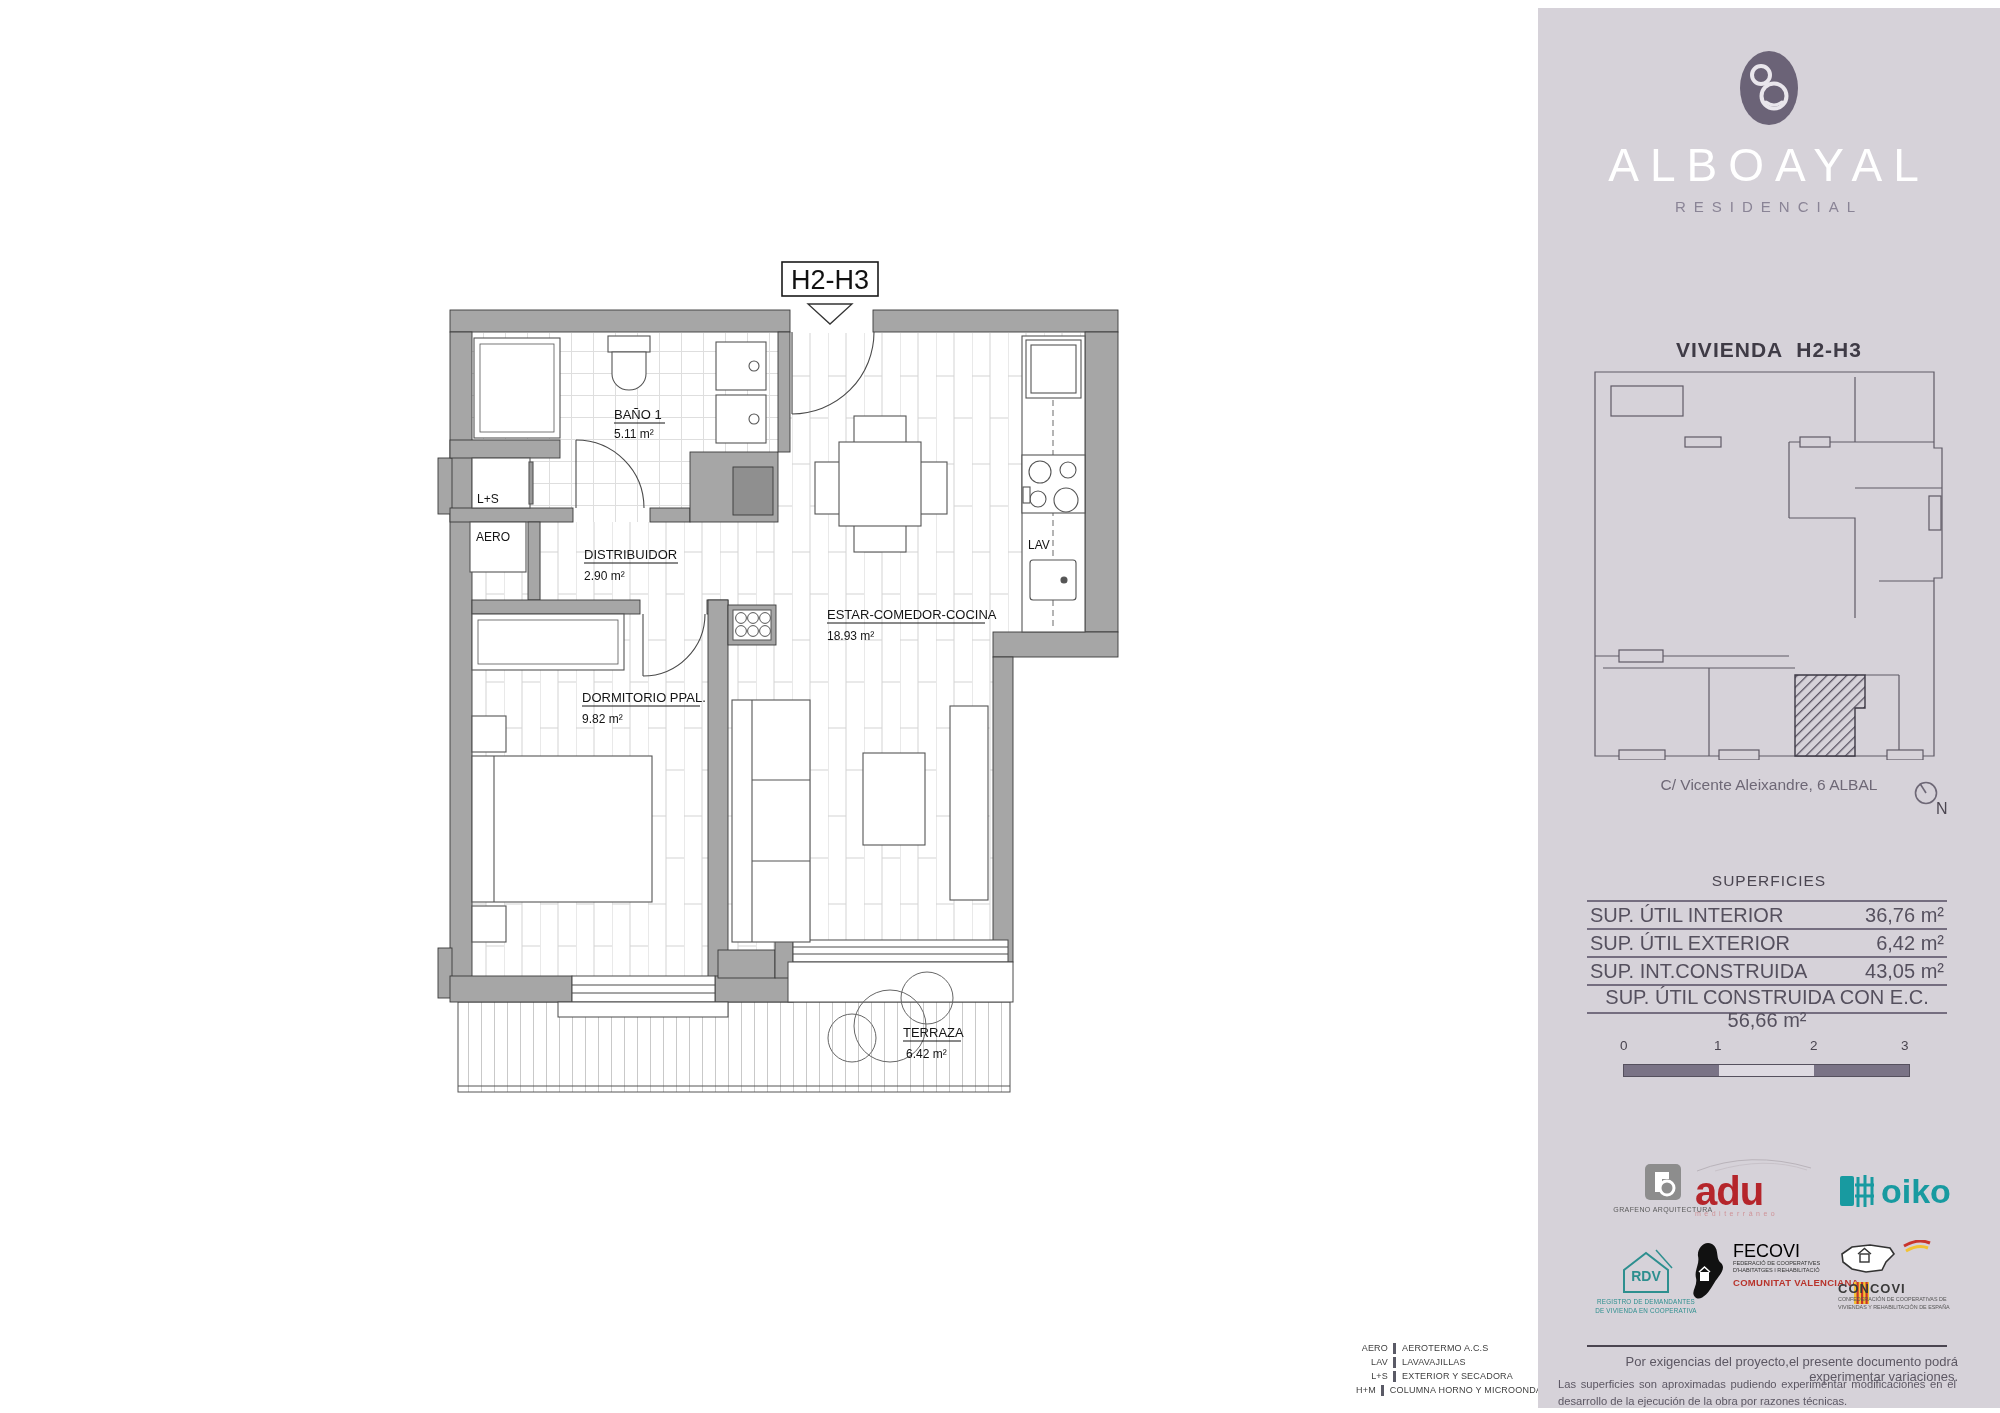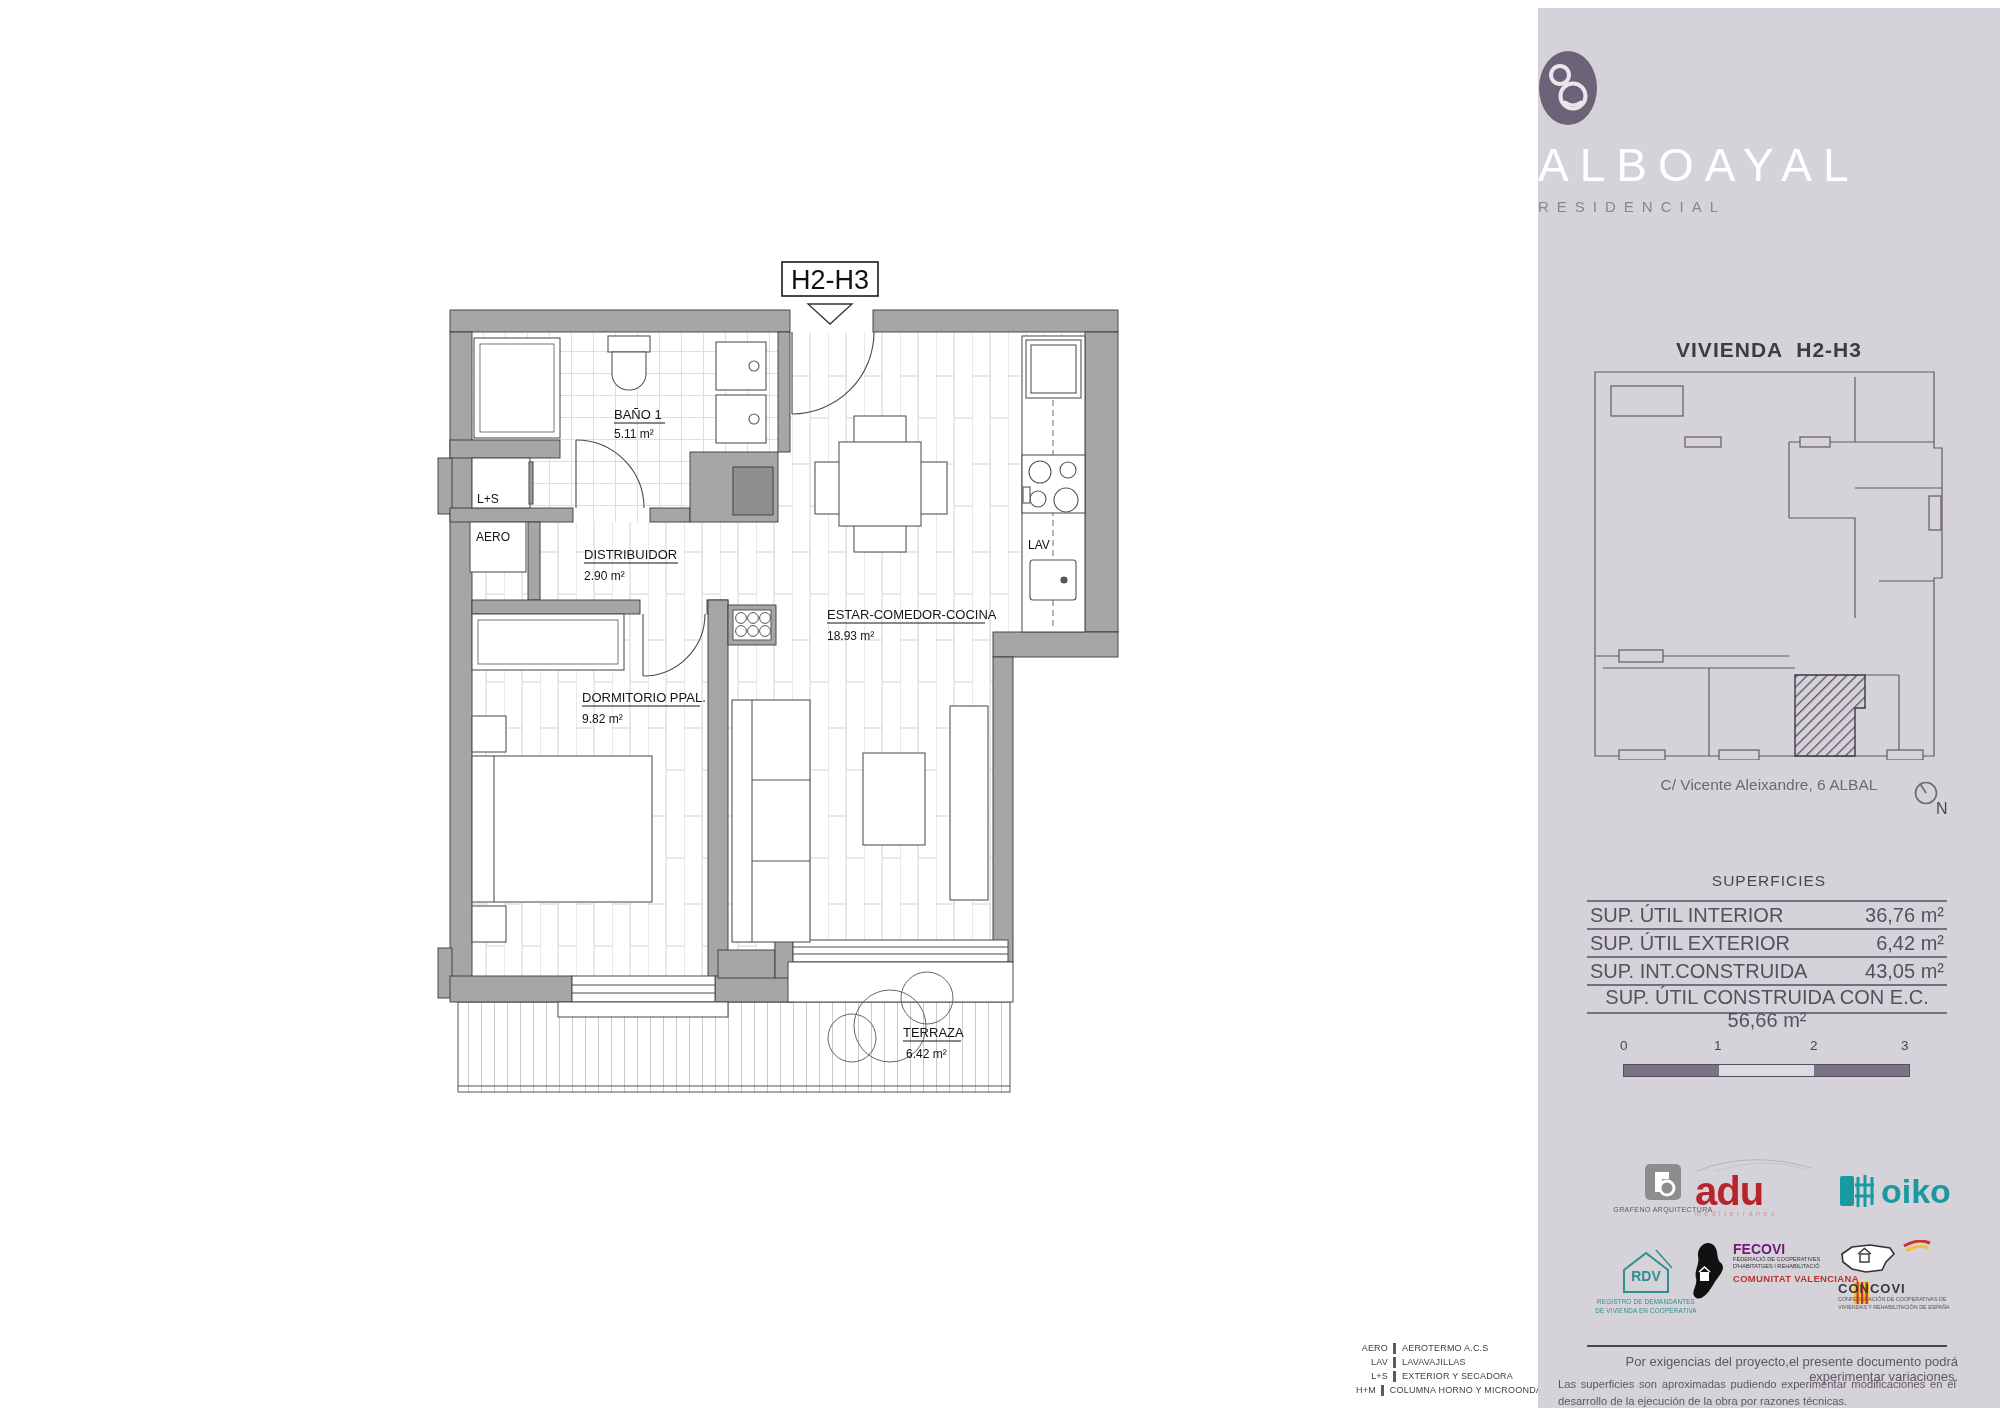--- a/index.html
+++ b/index.html
@@ -12,21 +12,21 @@
 
   
   .legend{position:absolute;left:1356px;top:1341px;width:175px;}
   .legend .lrow{display:flex;align-items:center;height:14px;}
   .legend .labbr{width:32px;text-align:right;font-size:9px;color:#3e3e3e;letter-spacing:.2px;}
   .legend .lbar{width:3px;height:11px;background:#5a5a66;margin:0 6px 0 5px;flex:none;}
   .legend .ldesc{font-size:9px;color:#3e3e3e;letter-spacing:.2px;white-space:nowrap;}
 
   
   .sidebar{position:absolute;left:1538px;top:8px;width:462px;height:1400px;background:#d6d2d9;}
-  .brand{position:absolute;top:42px;left:0;width:100%;text-align:left;}
+  .brand{position:absolute;top:42px;left:0;width:100%;text-align:center;}
   .brand-name{margin-top:8px;font-size:46px;letter-spacing:11px;color:#ffffff;font-weight:400;}
   .brand-tag{margin-top:6px;font-size:15px;letter-spacing:8px;color:#8a8496;}
   .unit-heading{position:absolute;top:330px;left:0;width:100%;margin:0;text-align:center;
         font-size:21px;font-weight:700;color:#3f3b46;letter-spacing:1px;word-spacing:7px;}
   .keyplan{position:absolute;top:360px;left:51px;}
   .address-row{position:absolute;top:768px;left:0;width:100%;}
   .address-text{display:block;width:100%;text-align:center;box-sizing:border-box;
         font-size:15.5px;color:#6e6876;}
   .compass{position:absolute;top:2px;left:372px;width:48px;height:44px;}
   .compass .nlabel{position:absolute;left:26px;top:22px;font-size:16px;color:#4c4752;}
@@ -54,21 +54,21 @@
   .logo-adu{position:absolute;left:157px;top:0;width:120px;text-align:left;}
   .adu-word{font-size:40px;font-weight:bold;color:#b5252b;line-height:.78;letter-spacing:-1px;}
   .adu-sub{margin-top:3px;font-size:7px;letter-spacing:3.5px;color:#cf9398;}
   .logo-oiko{position:absolute;left:300px;top:14px;display:flex;align-items:center;}
   .oiko-word{font-size:34px;font-weight:bold;color:#189aa0;margin-left:5px;line-height:1;}
 
   .logo-rdv{position:absolute;left:48px;top:8px;width:120px;text-align:center;}
   .rdv-cap{font-size:6.3px;color:#2d8f8f;line-height:1.35;letter-spacing:.2px;}
   .logo-fecovi{position:absolute;left:150px;top:2px;display:flex;}
   .fec-col{margin-left:5px;width:118px;}
-  .fec-name{font-size:14px;font-weight:bold;color:#701a75;line-height:1;}
+  .fec-name{font-size:18px;font-weight:normal;color:#000000;line-height:1;}
   .fec-line{font-size:5.6px;color:#333;line-height:1.3;}
   .fec-cv{margin-top:2px;font-size:9.5px;font-weight:bold;color:#b8342c;letter-spacing:.3px;white-space:nowrap;}
   .fec-flagwrap{display:flex;align-items:flex-end;margin-left:3px;}
   .logo-concovi{position:absolute;left:300px;top:0;width:120px;}
   .con-name{font-size:13px;font-weight:bold;color:#3a3a3a;letter-spacing:1px;margin-top:1px;}
   .con-line{font-size:5.4px;color:#555;line-height:1.4;}
 
   .divider{position:absolute;top:1337px;left:49px;width:360px;height:2px;background:#4a4550;}
   .disc1{position:absolute;top:1346px;left:20px;width:400px;margin:0;
         font-size:13px;color:#5c5763;text-align:right;}

